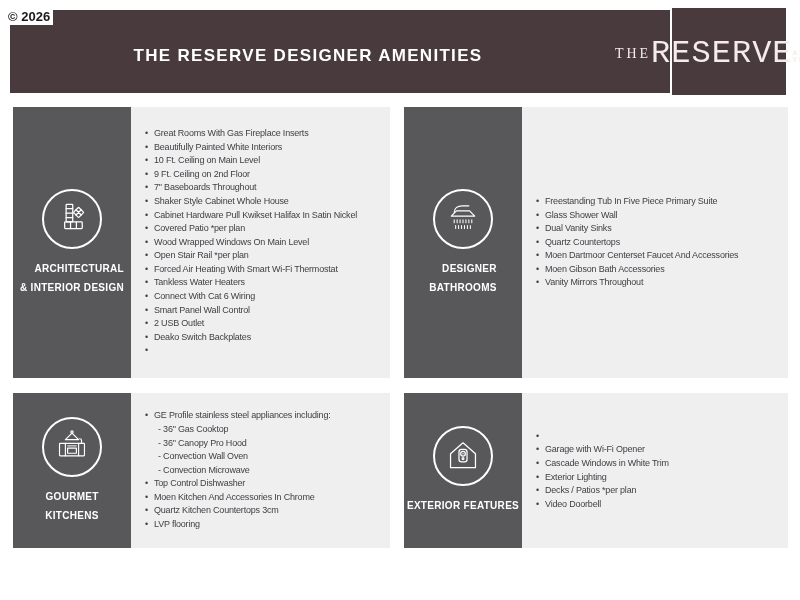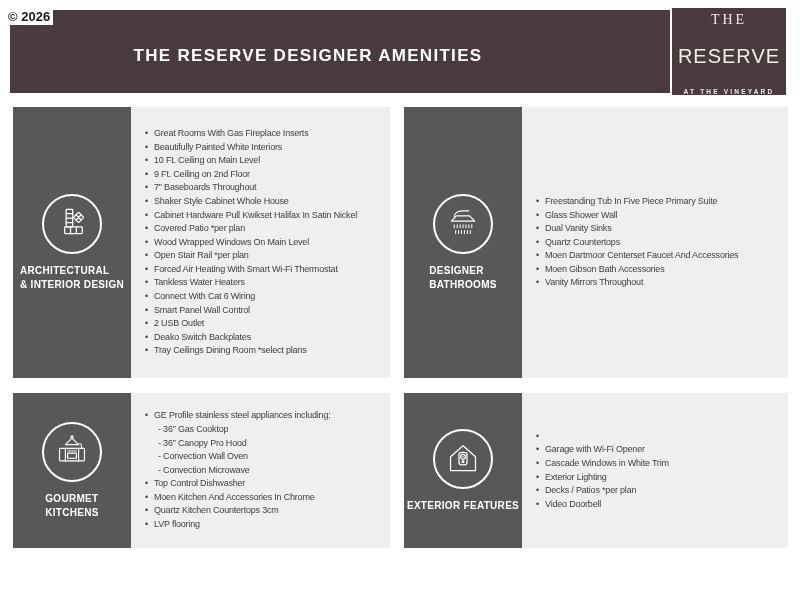--- a/index.html
+++ b/index.html
@@ -21,45 +21,45 @@
     background:#483a3d;
   }
   .page-title{
     position:absolute;left:0;right:120px;top:36px;
     text-align:center;color:#ffffff;
     font-size:17px;font-weight:bold;letter-spacing:1.3px;
   }
   .brand-box{
     position:absolute;right:12px;top:6px;width:118px;height:91px;
     background:#483a3d;border:2px solid #ffffff;box-sizing:border-box;
-    display:flex;flex-direction:column;align-items:center;justify-content:space-between;
+    display:flex;flex-direction:row;align-items:center;justify-content:center;
     color:#f3ece9;z-index:3;padding-top:4px;
   }
   .brand-the{font-family:"Liberation Serif",serif;font-size:14px;letter-spacing:3px;line-height:16px;}
-  .brand-reserve{font-family:Liberation Sans, sans-serif;font-size:20px;letter-spacing:1px;line-height:26px;}
+  .brand-reserve{font-family:Liberation Mono, monospace;font-size:32px;letter-spacing:1px;line-height:26px;}
   .brand-tag{font-size:6.5px;font-weight:bold;letter-spacing:2.2px;margin-top:4px;}
   
   .card{position:absolute;display:flex;}
   .card-tl{left:13px;top:107px;width:377px;height:271px;}
   .card-tr{left:404px;top:107px;width:384px;height:271px;}
   .card-bl{left:13px;top:393px;width:377px;height:155px;}
   .card-br{left:404px;top:393px;width:384px;height:155px;}
   .label-box{
     flex:0 0 118px;background:#58585b;
     display:flex;flex-direction:column;align-items:center;justify-content:center;
     gap:10px;
   }
   .icon-circle{
     width:56px;height:56px;border:2px solid #ffffff;border-radius:50%;
     display:flex;align-items:center;justify-content:center;flex:0 0 auto;
   }
   .icon-circle svg{display:block;}
   .section-title{
-    color:#ffffff;font-weight:bold;font-size:10px;line-height:14px;
-    letter-spacing:0.3px;text-align:left;white-space:pre-line;
+    color:#ffffff;font-weight:bold;font-size:10px;line-height:19px;
+    letter-spacing:0.3px;text-align:right;white-space:pre-line;
   }
   .content-box{
     flex:1 1 auto;background:#efeff0;
     display:flex;flex-direction:column;justify-content:center;
     padding-left:14px;padding-right:4px;box-sizing:border-box;
   }
   .feature-item{display:flex;color:#414145;font-size:9px;line-height:13.6px;letter-spacing:-0.2px;}
   .bullet{flex:0 0 9px;width:9px;}
   .feature-text{white-space:pre-line;text-align:right;}
   .feature-sub{padding-left:13px;color:#414145;font-size:9px;line-height:13.6px;letter-spacing:-0.2px;}
@@ -157,21 +157,20 @@
       <div class="feature-item">
         <span class="bullet">•</span>
         <span class="feature-text">2 USB Outlet</span>
       </div>
       <div class="feature-item">
         <span class="bullet">•</span>
         <span class="feature-text">Deako Switch Backplates</span>
       </div>
       <div class="feature-item">
         <span class="bullet">•</span>
-        <span class="feature-text">Tray Ceilings Dining Room *select plans</span>
       </div>
     </div>
 </div>
 
 <div class="card card-tr">
   <div class="label-box">
     <div class="icon-circle">
       <svg width="44" height="44" viewBox="0 0 60 60" fill="none" stroke="#ffffff" stroke-width="1.6" stroke-linejoin="round" stroke-linecap="round">
         <path d="M38 12h-9c-6 0-11 3-11 9"></path>
         <path d="M14 26h32l-7 -7h-18z"></path>

